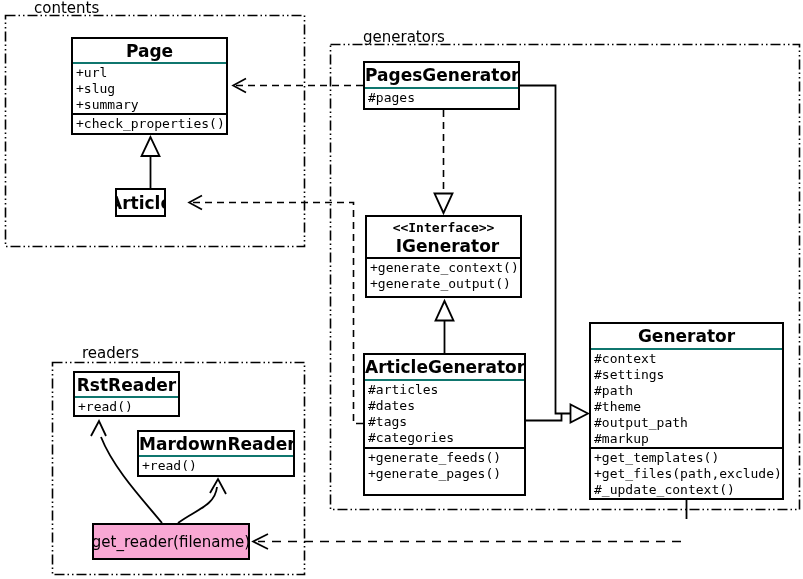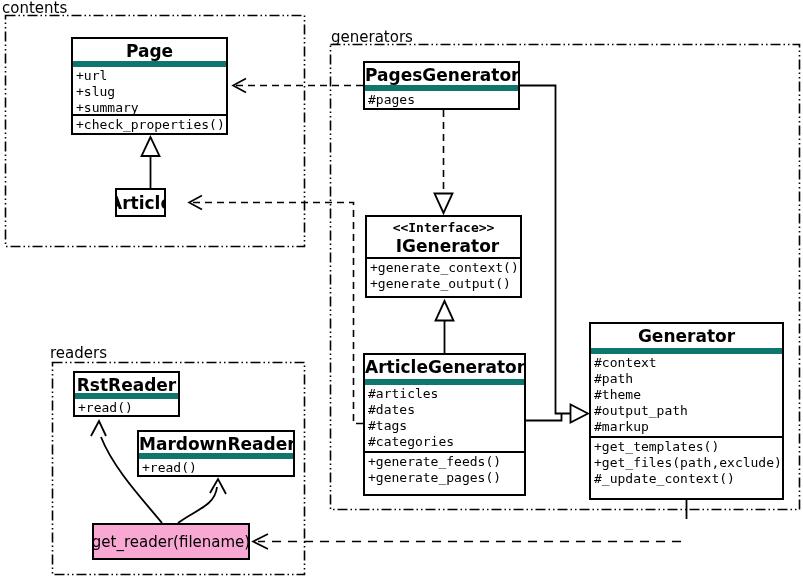--- a/index.html
+++ b/index.html
@@ -3,29 +3,29 @@
 <meta charset="utf-8">
 <style>
   html,body{margin:0;padding:0;background:#ffffff;}
   .canvas{
     position:relative;width:803px;height:579px;background:#ffffff;
     font-family:"DejaVu Sans",sans-serif;color:#000;overflow:hidden;
   }
   .canvas svg{position:absolute;left:0;top:0;}
   .pkg-label{
     position:absolute;font-size:15px;line-height:15px;color:#000;
-    font-family:"DejaVu Sans",sans-serif;white-space:nowrap;
+    font-family:"DejaVu Sans",sans-serif;white-space:nowrap;margin-left:32px;
   }
   .cls{
     position:absolute;background:#ffffff;border:2px solid #000;
     box-sizing:border-box;display:flex;flex-direction:column;
   }
   .cls-title{
     font-weight:bold;font-size:17px;line-height:24px;text-align:center;
-    border-bottom:6px solid #0f766e;white-space:nowrap;overflow:hidden;
+    border-bottom:2px solid #0f766e;white-space:nowrap;overflow:hidden;
   }
   .cls.title-only .cls-title{border-bottom:none;flex:1;display:flex;align-items:center;justify-content:center;}
   .cls-sec{
     font-family:"DejaVu Sans Mono",monospace;font-size:13px;line-height:16px;
     padding:1px 3px;white-space:nowrap;overflow:hidden;
   }
   .cls-sec.mid{border-bottom:2px solid #000;}
   .stereotype{
     font-family:"DejaVu Sans Mono",monospace;font-size:13px;line-height:15px;
     text-align:center;padding-top:3px;font-weight:bold;
@@ -128,20 +128,21 @@
     <div class="cls-sec">
       <div>+generate_feeds()</div>
       <div>+generate_pages()</div>
     </div>
   </div>
 
   <div class="cls" style="left:589px;top:322px;width:195px;height:178px;">
     <div class="cls-title">Generator</div>
     <div class="cls-sec mid">
       <div>#context</div>
+      <div>#settings</div>
       <div>#path</div>
       <div>#theme</div>
       <div>#output_path</div>
       <div>#markup</div>
     </div>
     <div class="cls-sec">
       <div>+get_templates()</div>
       <div>+get_files(path,exclude)</div>
       <div>#_update_context()</div>
     </div>

